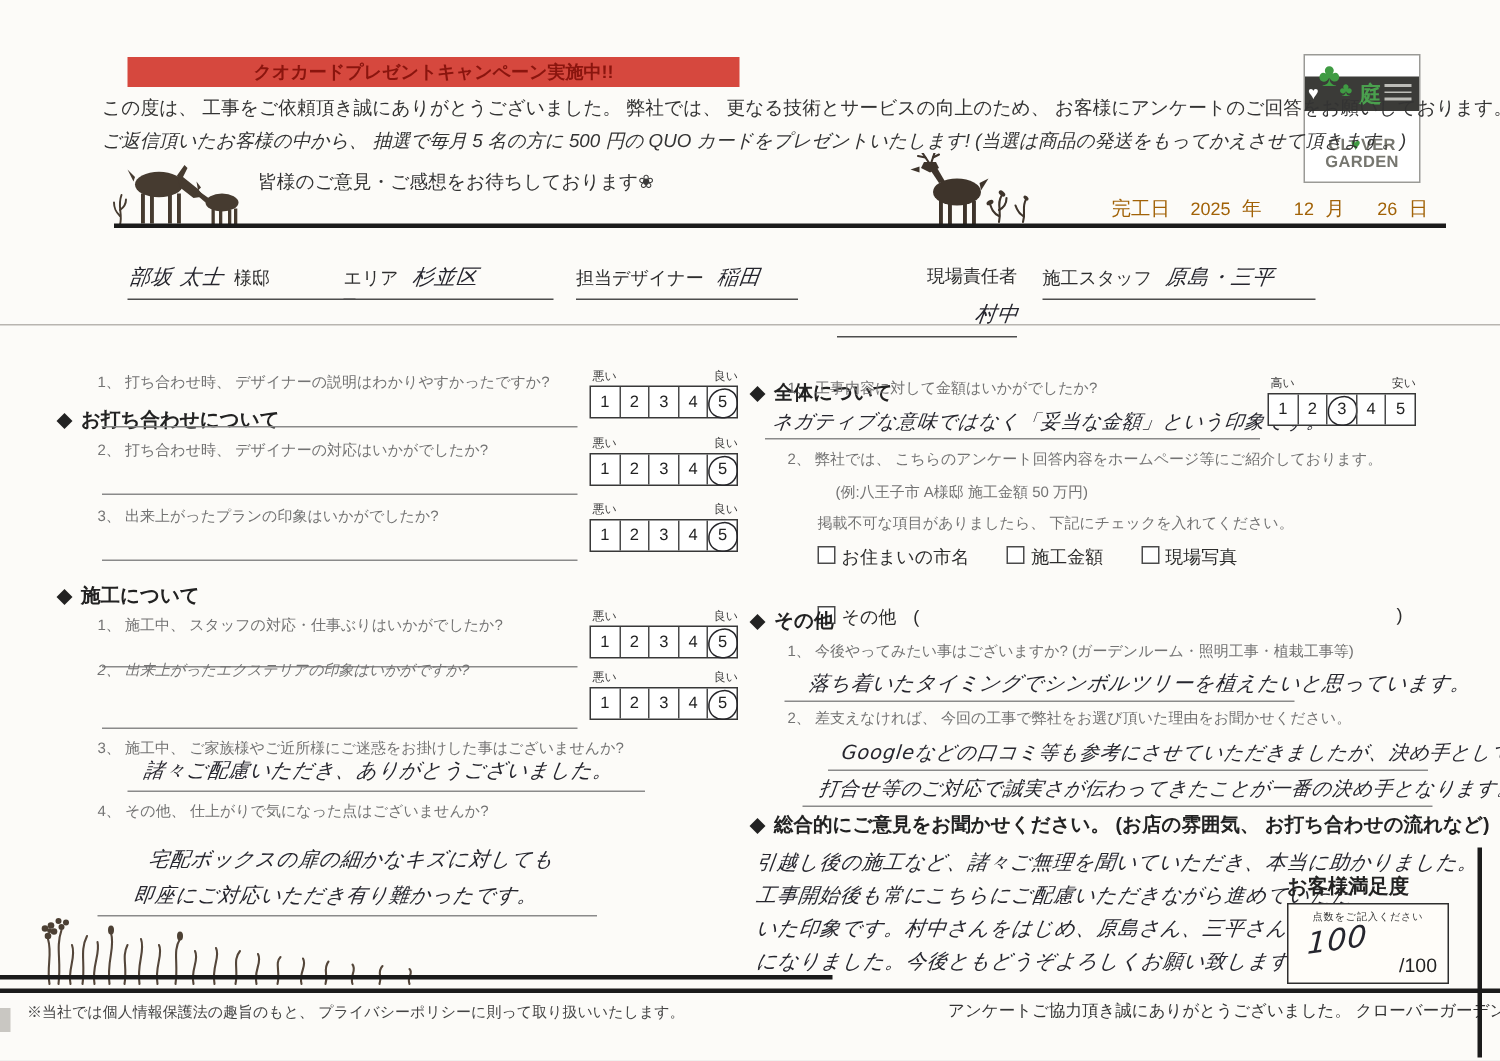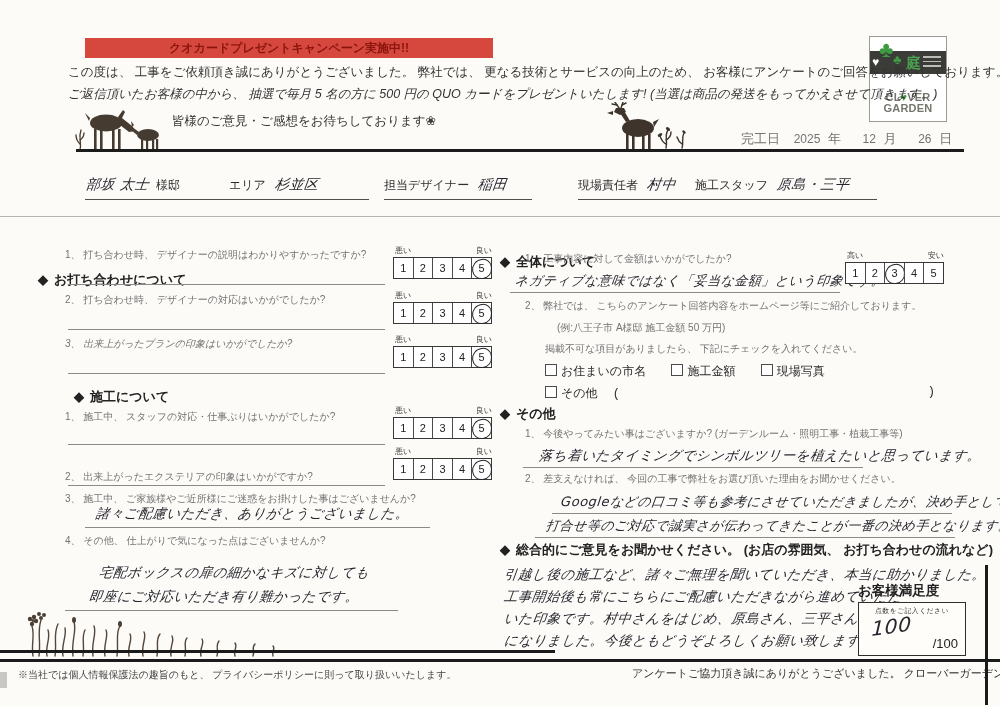--- a/index.html
+++ b/index.html
@@ -147,21 +147,21 @@
           <path d="M86 42 C83 40 82 38 81 35"></path>
       </g>
       <g fill="#3e342b">
         <ellipse cx="72" cy="27" rx="2.5" ry="1.5" transform="rotate(40 72 27)"></ellipse>
         <ellipse cx="64" cy="33" rx="2.5" ry="1.5" transform="rotate(-30 64 33)"></ellipse>
         <ellipse cx="88" cy="30" rx="2" ry="1.2" transform="rotate(40 88 30)"></ellipse>
       </g>
     </svg>
   </div>
 
-  <div class="abs nowrap" style="left:741px;top:130px;font-size:13px;color:#737373;">
+  <div class="abs nowrap" style="left:741px;top:130px;font-size:13px;color:#a16207;">
     <span>完工日</span>
     <span style="margin-left:10px;font-size:12px;">2025</span>
     <span style="margin-left:4px;">年</span>
     <span style="margin-left:18px;font-size:12px;">12</span>
     <span style="margin-left:4px;">月</span>
     <span style="margin-left:18px;font-size:12px;">26</span>
     <span style="margin-left:4px;">日</span>
   </div>
 
   <div class="abs hline" style="left:76px;top:149px;width:888px;height:2.5px;"></div>
@@ -171,21 +171,21 @@
     <span class="lbl">様邸</span>
   </div>
   <div class="field" style="left:229px;width:140px;">
     <span class="lbl">エリア</span>
     <span class="hw">杉並区</span>
   </div>
   <div class="field" style="left:384px;width:148px;">
     <span class="lbl">担当デザイナー</span>
     <span class="hw">稲田</span>
   </div>
-  <div class="field" style="left:578px;width:120px;">
+  <div class="field" style="left:558px;width:120px;flex-direction:column;">
     <span class="lbl">現場責任者</span>
     <span class="hw">村中</span>
   </div>
   <div class="field" style="left:695px;width:182px;">
     <span class="lbl">施工スタッフ</span>
     <span class="hw">原島・三平</span>
   </div>
 
   <div class="abs thinline" style="left:0;top:216px;width:1000px;height:1px;"></div>
 
@@ -224,40 +224,40 @@
       <span class="cell">3</span>
         <span class="cell">4</span>
       <span class="cell">
           <span>5</span>
           <span class="ring"></span>
         </span>
     </div>
   </div>
   <div class="abs uline" style="left:68px;top:329px;width:317px;"></div>
 
-  <div class="abs q" style="left:65px;top:337px;font-style:italic;">3、 出来上がったプランの印象はいかがでしたか?</div>
+  <div class="abs q" style="left:65px;top:337px;">3、 出来上がったプランの印象はいかがでしたか?</div>
   <div class="abs scale" style="left:393px;top:334px;">
     <div class="slabels">
         <span>悪い</span>
         <span>良い</span>
       </div>
     <div class="cells">
       <span class="cell">1</span>
         <span class="cell">2</span>
       <span class="cell">3</span>
         <span class="cell">4</span>
       <span class="cell">
           <span>5</span>
           <span class="ring"></span>
         </span>
     </div>
   </div>
   <div class="abs uline" style="left:68px;top:373px;width:317px;"></div>
 
-  <div class="abs sec" style="left:38px;top:388px;margin-left:36px;">
+  <div class="abs sec" style="left:38px;top:388px;">
     <span class="diam">◆</span><span>施工について</span>
   </div>
 
   <div class="abs q" style="left:65px;top:410px;">1、 施工中、 スタッフの対応・仕事ぶりはいかがでしたか?</div>
   <div class="abs scale" style="left:393px;top:405px;">
     <div class="slabels">
         <span>悪い</span>
         <span>良い</span>
       </div>
     <div class="cells">
@@ -266,21 +266,21 @@
       <span class="cell">3</span>
         <span class="cell">4</span>
       <span class="cell">
           <span>5</span>
           <span class="ring"></span>
         </span>
     </div>
   </div>
   <div class="abs uline" style="left:68px;top:444px;width:317px;"></div>
 
-  <div class="abs q" style="left:65px;top:470px;">2、 出来上がったエクステリアの印象はいかがですか?</div>
+  <div class="abs q" style="left:65px;top:440px;font-style:italic;">2、 出来上がったエクステリアの印象はいかがですか?</div>
   <div class="abs scale" style="left:393px;top:446px;">
     <div class="slabels">
         <span>悪い</span>
         <span>良い</span>
       </div>
     <div class="cells">
       <span class="cell">1</span>
         <span class="cell">2</span>
       <span class="cell">3</span>
         <span class="cell">4</span>
@@ -366,21 +366,21 @@
 
   <div class="abs q" style="left:525px;top:299px;">2、 弊社では、 こちらのアンケート回答内容をホームページ等にご紹介しております。</div>
   <div class="abs q" style="left:545px;top:321px;margin-left:12px;">(例:八王子市 A様邸 施工金額 50 万円)</div>
   <div class="abs q" style="left:545px;top:342px;">掲載不可な項目がありましたら、 下記にチェックを入れてください。</div>
 
   <div class="abs cbrow" style="left:545px;top:363px;">
     <span class="cbitem"><span class="cb"></span><span>お住まいの市名</span></span>
     <span class="cbitem"><span class="cb"></span><span>施工金額</span></span>
     <span class="cbitem"><span class="cb"></span><span>現場写真</span></span>
   </div>
-  <div class="abs cbrow" style="left:545px;top:385px;width:390px;font-family:Liberation Mono, monospace;">
+  <div class="abs cbrow" style="left:545px;top:403px;width:390px;">
     <span class="cb"></span><span>その他</span>
     <span style="margin-left:8px;">(</span>
     <span style="float:right;">)</span>
   </div>
 
   <div class="abs sec" style="left:500px;top:405px;">
     <span class="diam">◆</span><span>その他</span>
   </div>
 
   <div class="abs q" style="left:525px;top:427px;">1、 今後やってみたい事はございますか? (ガーデンルーム・照明工事・植栽工事等)</div>

